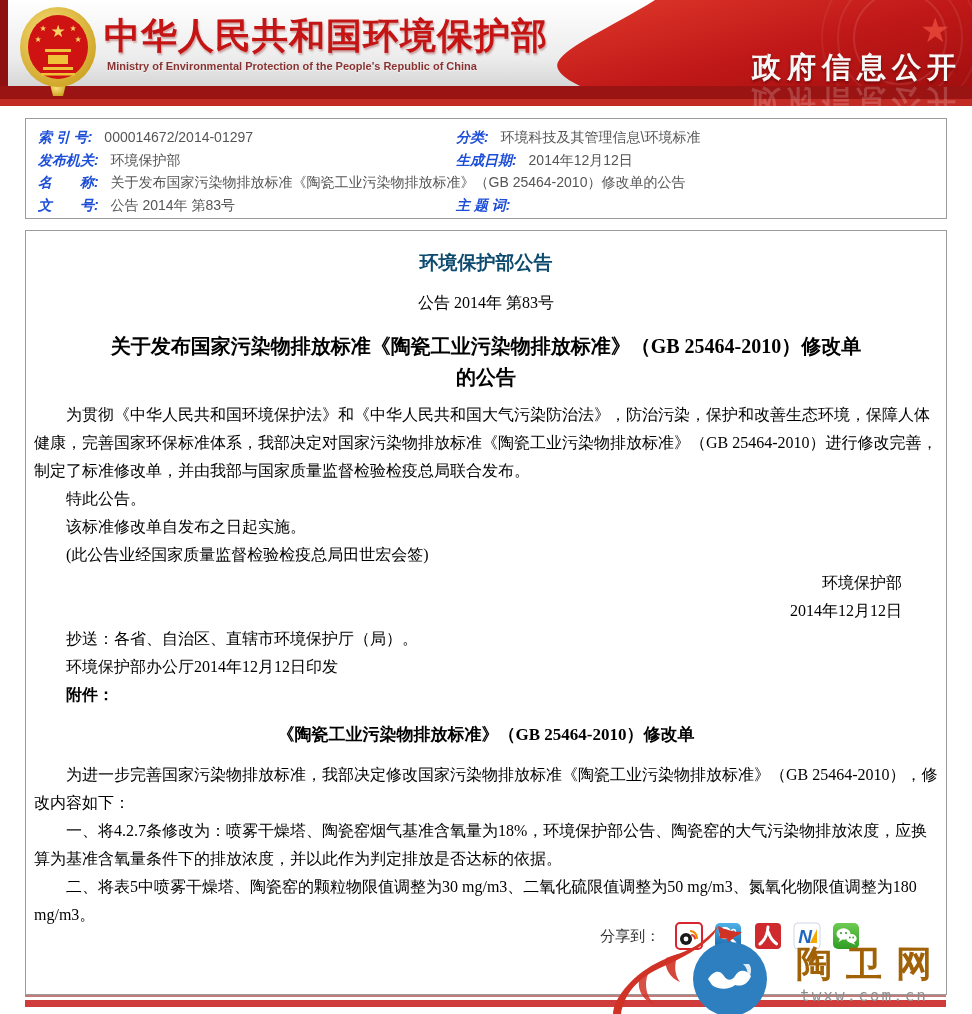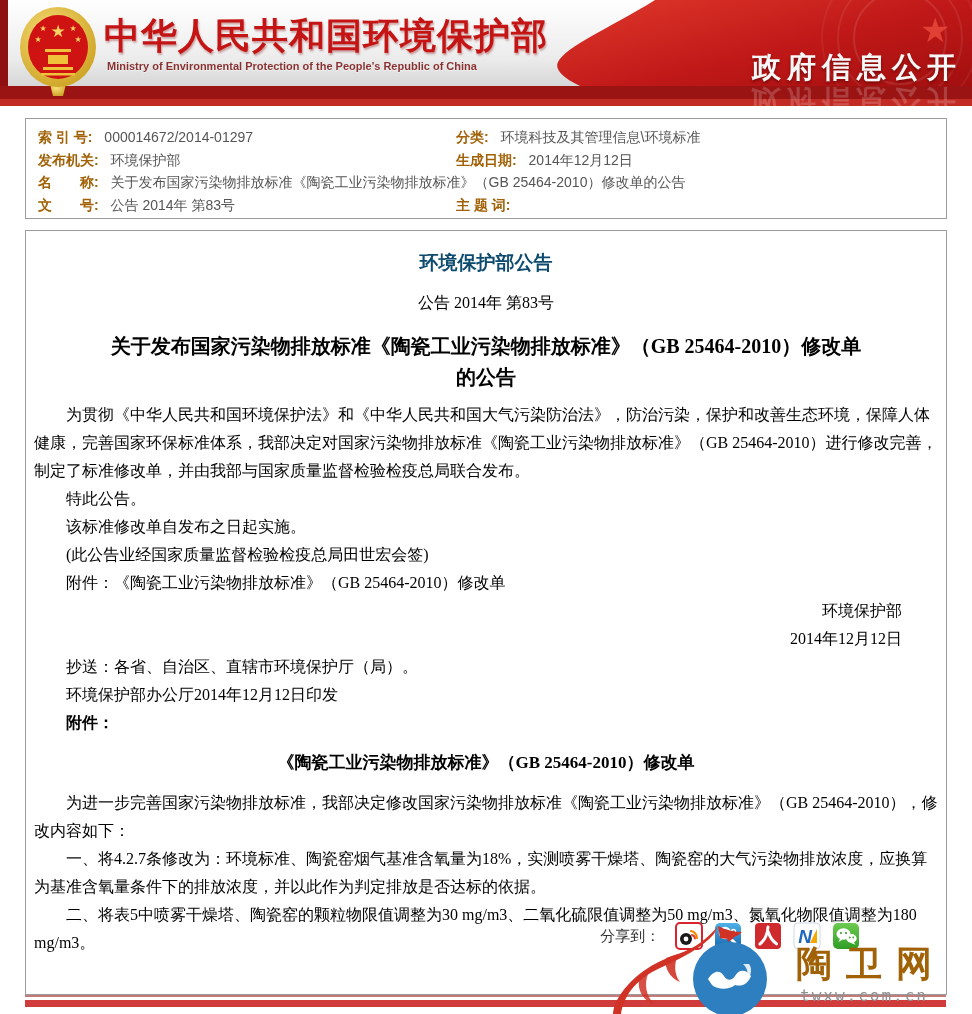--- a/index.html
+++ b/index.html
@@ -21,21 +21,21 @@
               text-shadow:0 2px 3px rgba(90,0,0,.65);}
   .gov-info-reflect{position:absolute;right:10px;top:80px;font-size:29px;font-weight:bold;
               color:#ffffff;letter-spacing:6px;white-space:nowrap;opacity:.18;
               transform:scaleY(-1);}
 
   
   .meta-box{position:absolute;left:25px;top:118px;width:920px;height:99px;
             border:1px solid #9c9c9c;background:#fff;font-size:14px;color:#4d4d4d;
             overflow:hidden;}
   .meta-row{position:absolute;left:12px;right:8px;height:22px;line-height:22px;white-space:nowrap;}
-  .meta-label{font-weight:bold;margin-right:8px;color:#a16207;}
+  .meta-label{font-weight:bold;margin-right:8px;color:#1d4ed8;font-style:italic;}
   .meta-value{color:#555;}
   .meta-col2{position:absolute;left:418px;top:0;}
   .r1{top:7px}.r2{top:30px}.r3{top:52px}.r4{top:75px}
 
   
   .doc-box{position:absolute;left:25px;top:230px;width:920px;height:763px;
            border:1px solid #9c9c9c;background:#fff;color:#000;
            font-family:"Liberation Serif","DejaVu Serif",serif;
            font-size:16px;line-height:28px;}
   .doc-inner{padding:20px 8px 0 8px;}
@@ -154,32 +154,31 @@
   <div class="doc-box">
     <div class="doc-inner">
       <div class="doc-red-title">环境保护部公告</div>
       <div class="doc-number">公告 2014年 第83号</div>
       <div class="doc-title">关于发布国家污染物排放标准《陶瓷工业污染物排放标准》（GB 25464-2010）修改单的公告</div>
 
       <p class="p">为贯彻《中华人民共和国环境保护法》和《中华人民共和国大气污染防治法》，防治污染，保护和改善生态环境，保障人体健康，完善国家环保标准体系，我部决定对国家污染物排放标准《陶瓷工业污染物排放标准》（GB 25464-2010）进行修改完善，制定了标准修改单，并由我部与国家质量监督检验检疫总局联合发布。</p>
       <p class="p">特此公告。</p>
       <p class="p">该标准修改单自发布之日起实施。</p>
       <p class="p">(此公告业经国家质量监督检验检疫总局田世宏会签)</p>
-      <p class="p">附件：《陶瓷工业污染物排放标准》（GB 25464-2010）修改单</p>
 
       <p class="p-right">环境保护部</p>
       <p class="p-right">2014年12月12日</p>
 
       <p class="p">抄送：各省、自治区、直辖市环境保护厅（局）。</p>
       <p class="p">环境保护部办公厅2014年12月12日印发</p>
       <p class="p p-bold">附件：</p>
       <p class="p-center-bold">《陶瓷工业污染物排放标准》（GB 25464-2010）修改单</p>
 
       <p class="p">为进一步完善国家污染物排放标准，我部决定修改国家污染物排放标准《陶瓷工业污染物排放标准》（GB 25464-2010），修改内容如下：</p>
-      <p class="p">一、将4.2.7条修改为：环境标准、陶瓷窑烟气基准含氧量为18%，实测喷雾干燥塔、陶瓷窑的大气污染物排放浓度，应换算为基准含氧量条件下的排放浓度，并以此作为判定排放是否达标的依据。</p>
+      <p class="p">一、将4.2.7条修改为：喷雾干燥塔、陶瓷窑烟气基准含氧量为18%，环境保护部公告、陶瓷窑的大气污染物排放浓度，应换算为基准含氧量条件下的排放浓度，并以此作为判定排放是否达标的依据。</p>
       <p class="p">二、将表5中喷雾干燥塔、陶瓷窑的颗粒物限值调整为30 mg/m3、二氧化硫限值调整为50 mg/m3、氮氧化物限值调整为180 mg/m3。</p>
     </div>
 
     <div class="share-row">
       <span class="share-label">分享到：</span>
 
       <span class="share-icon">
         <svg width="28" height="28" viewBox="0 0 28 28">
           <rect x="1" y="1" width="26" height="26" rx="4" fill="#ffffff" stroke="#d9242f" stroke-width="2"></rect>
           <circle cx="11" cy="17" r="6" fill="#1a1a1a"></circle>

